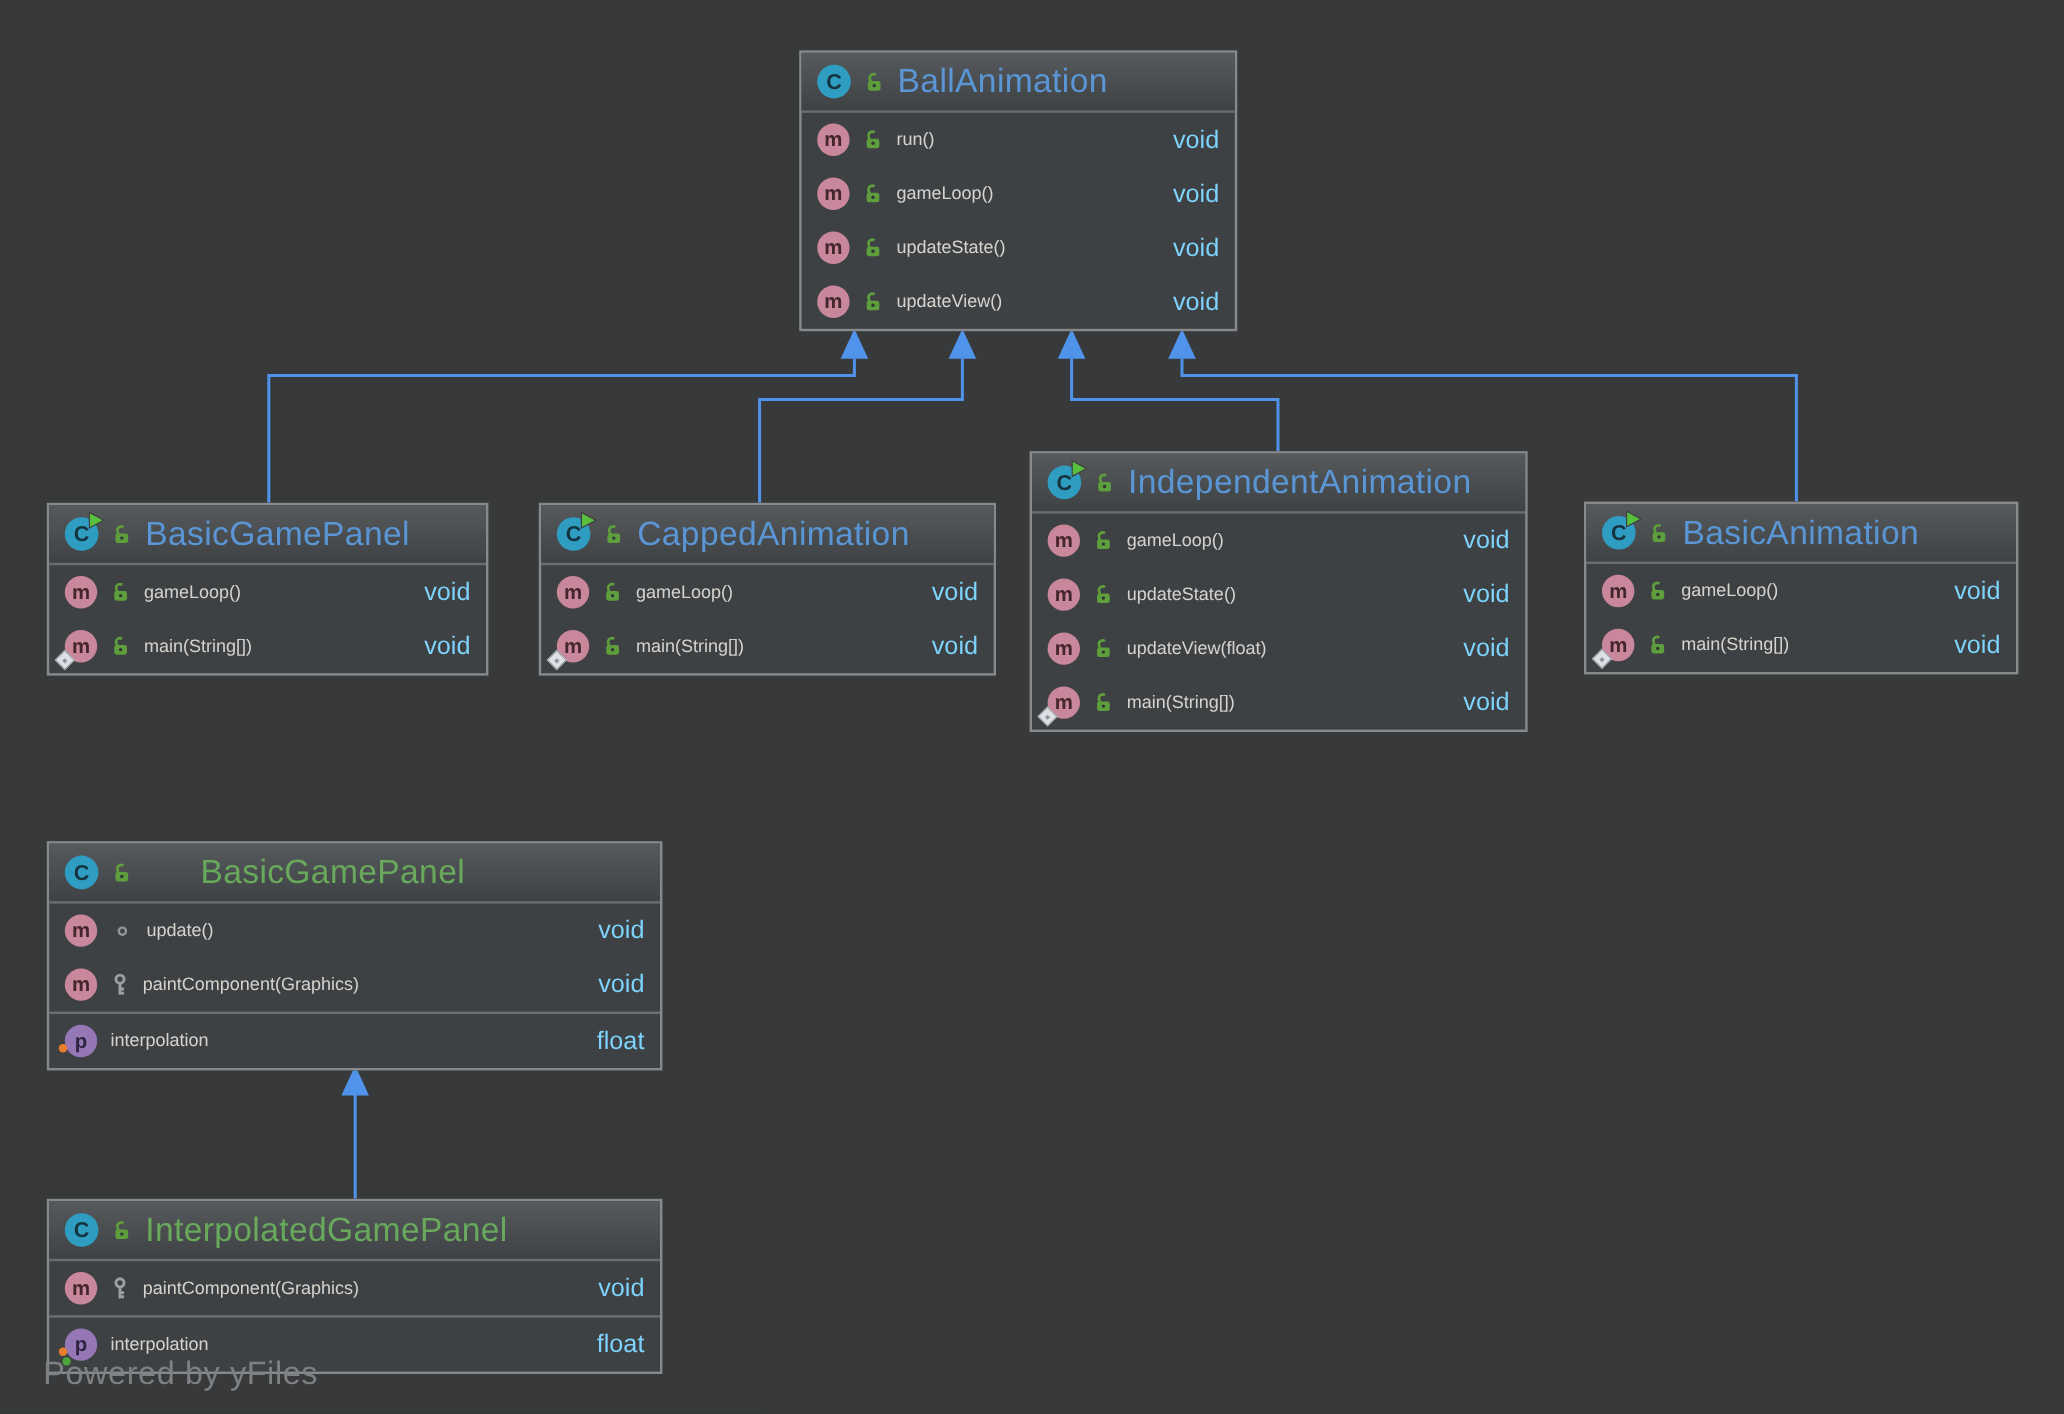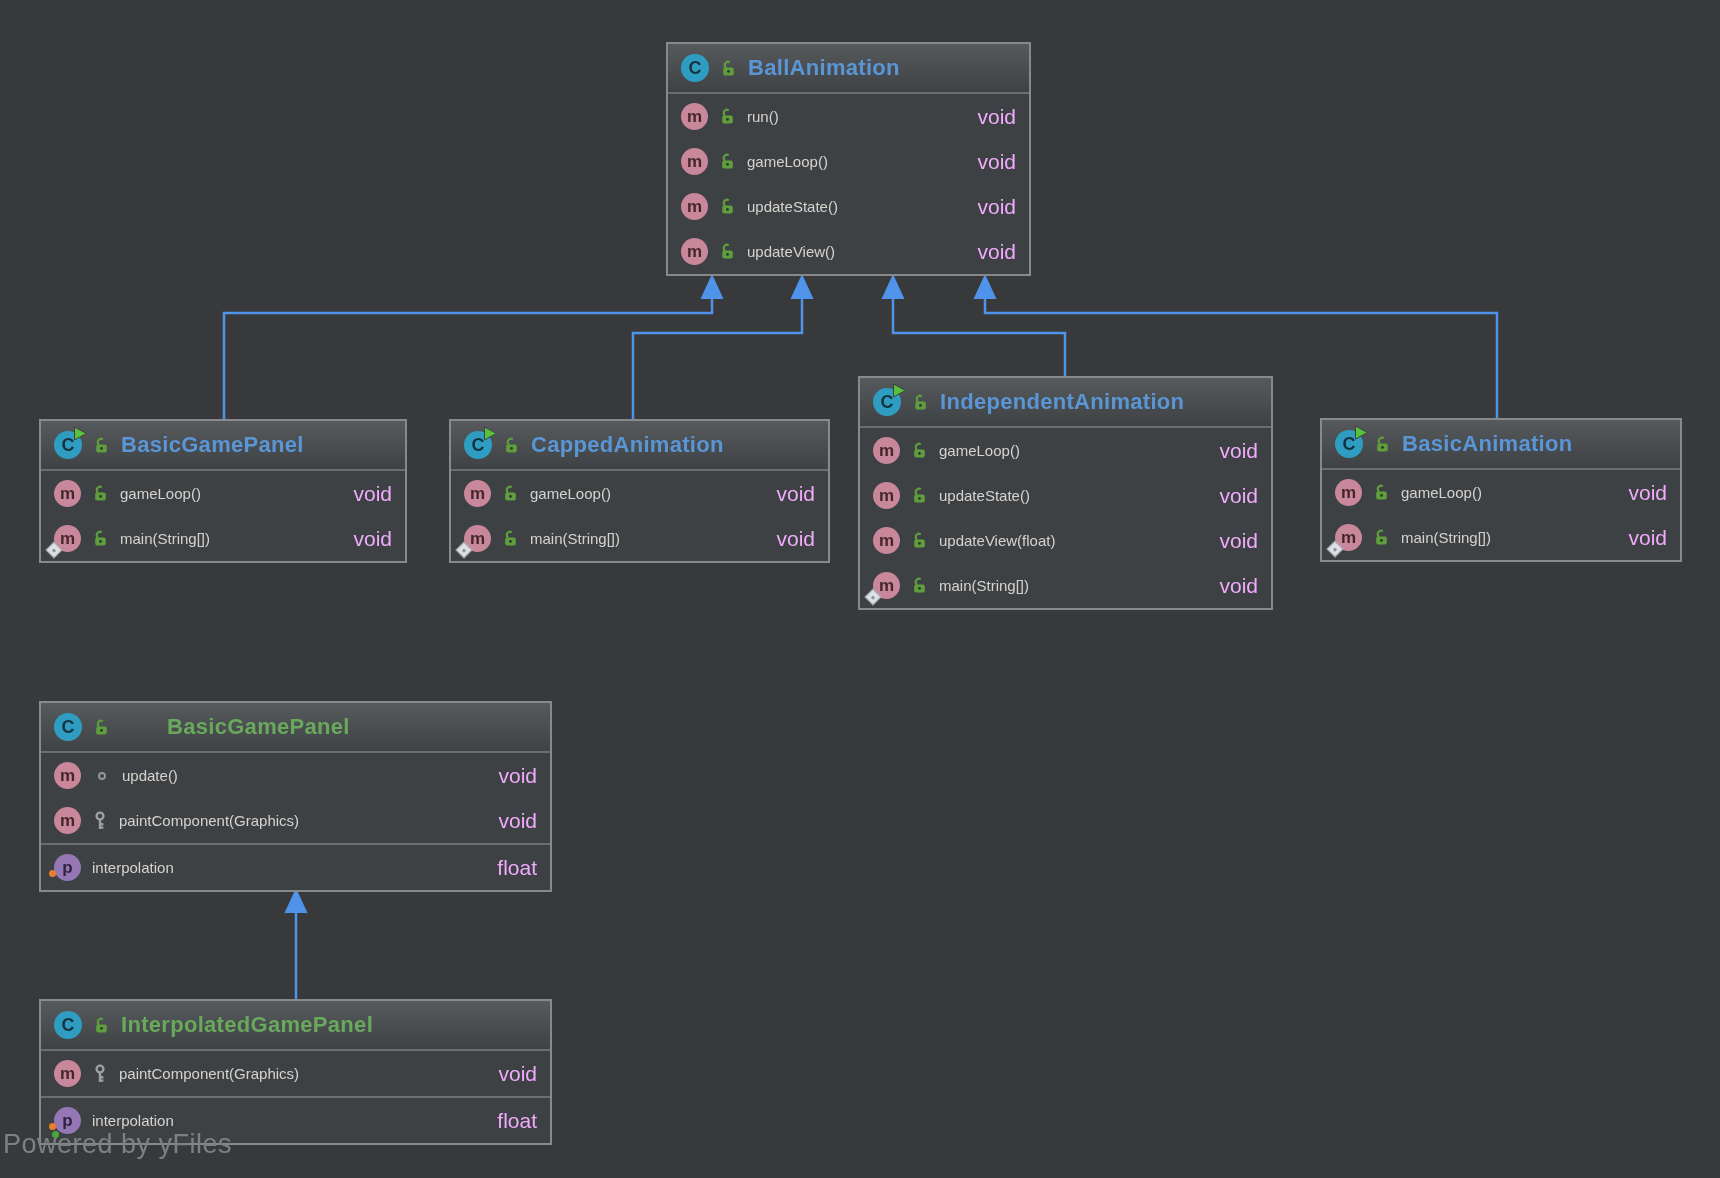--- a/index.html
+++ b/index.html
@@ -33,25 +33,25 @@
     position:absolute;left:-6px;bottom:-4px;width:10px;height:10px;
     background:#dde1e5;border:1px solid #99a1a7;transform:rotate(45deg);
     display:flex;align-items:center;justify-content:center;
   }
   .diamond::after{content:"";width:3px;height:3px;background:#8c949b;}
   .dot{position:absolute;width:7px;height:7px;border-radius:50%;}
   .dot.d0{background:#e87e2c;left:-5px;bottom:4px;}
   .dot.d1{background:#4aa53c;left:-2px;bottom:-4px;}
   .vis{width:19px;flex:0 0 auto;display:flex;justify-content:center;align-items:center;}
   .ring{width:8px;height:8px;border:2px solid #8f979c;border-radius:50%;box-sizing:border-box;}
-  .cname{font-size:22px;letter-spacing:.3px;white-space:pre;font-weight:bold;}
+  .cname{font-size:28px;letter-spacing:.3px;white-space:pre;}
   .mlabel{font-size:15px;color:#d6d3cf;white-space:pre;}
-  .mtype{margin-left:auto;font-size:21px;color:#f0abfc;padding-left:20px;}
+  .mtype{margin-left:auto;font-size:21px;color:#7dd3fc;padding-left:20px;}
   .watermark{
-    position:absolute;left:3px;top:1129px;z-index:5;
+    position:absolute;left:36px;top:1129px;z-index:5;
     font-size:27px;color:#7e8082;letter-spacing:.5px;
   }
 </style>
 </head>
 <body>
 
 <div class="canvas">
   <svg class="edges" width="1720" height="1178">
       <path d="M224,419 L224,313 L712,313 L712,299" fill="none" stroke="#4f93ea" stroke-width="2.5"></path>
       <polygon points="712,274 700.5,299 723.5,299" fill="#4f93ea"></polygon>

